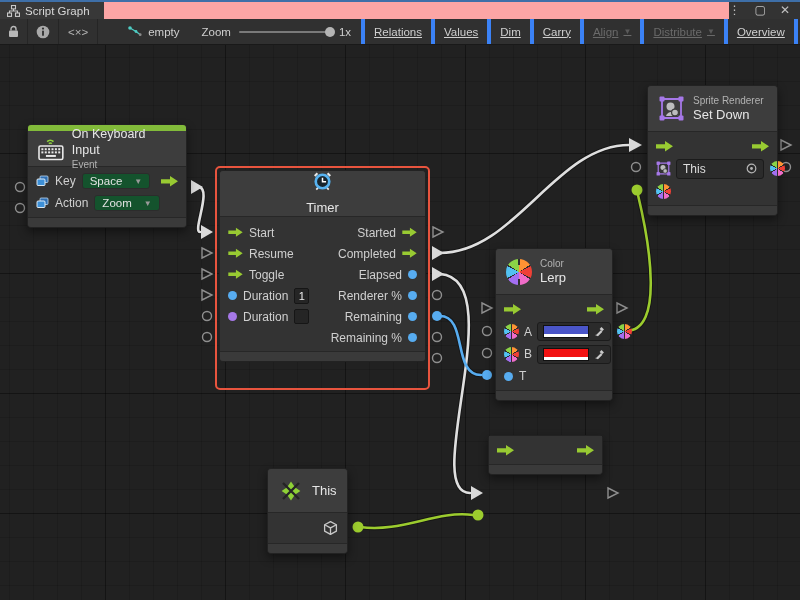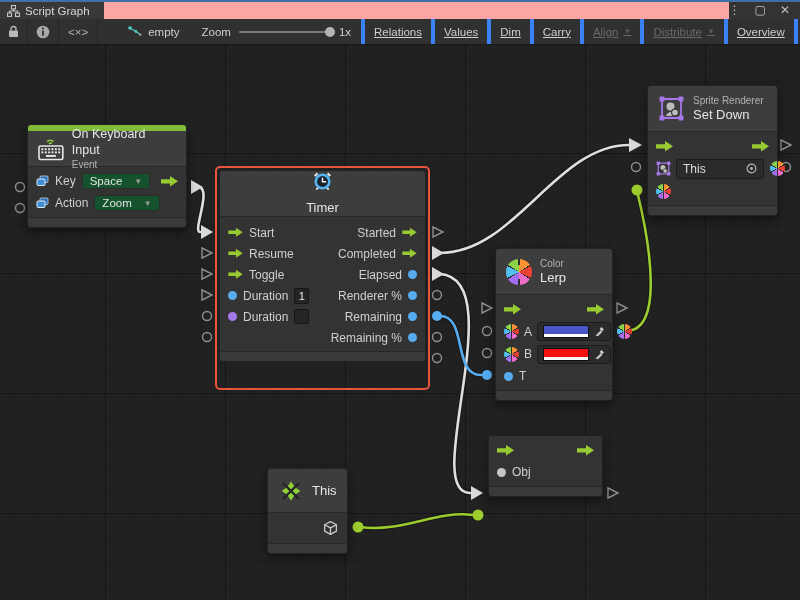--- a/index.html
+++ b/index.html
@@ -511,24 +511,20 @@
     <div class="node" id="node-destroy">
       <div class="nbody">
         <div class="row spread">
           <svg width="17" height="13" viewBox="0 0 17 13">
               <path d="M0 4.2h9V1l8 5.3-8 5.3V8.4H0z" fill="#98ca32"></path>
             </svg>
           <svg width="17" height="13" viewBox="0 0 17 13">
               <path d="M0 4.2h9V1l8 5.3-8 5.3V8.4H0z" fill="#98ca32"></path>
             </svg>
         </div>
-        <div class="row">
-          <span class="dot gray"></span>
-          <span>Obj</span>
-        </div>
       </div>
       <div class="nfoot"></div>
     </div>
 
     <div class="node" id="node-self">
       <div class="nhead">
         <svg width="26" height="26" viewBox="0 0 26 26">
           <g fill="#8ed136">
             <path d="M13 12 L7.2 3.6 H18.8 Z" transform="rotate(180 13 7.8)"></path>
             <path d="M13 14 L7.2 22.4 H18.8 Z" transform="rotate(180 13 18.2)"></path>

